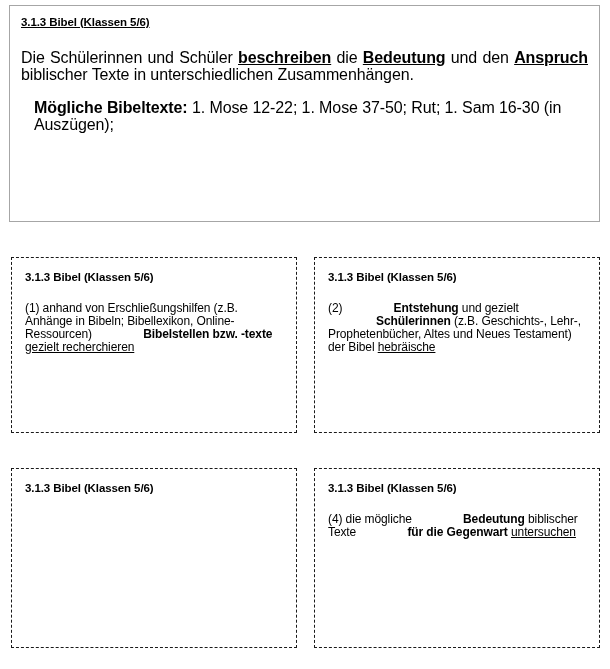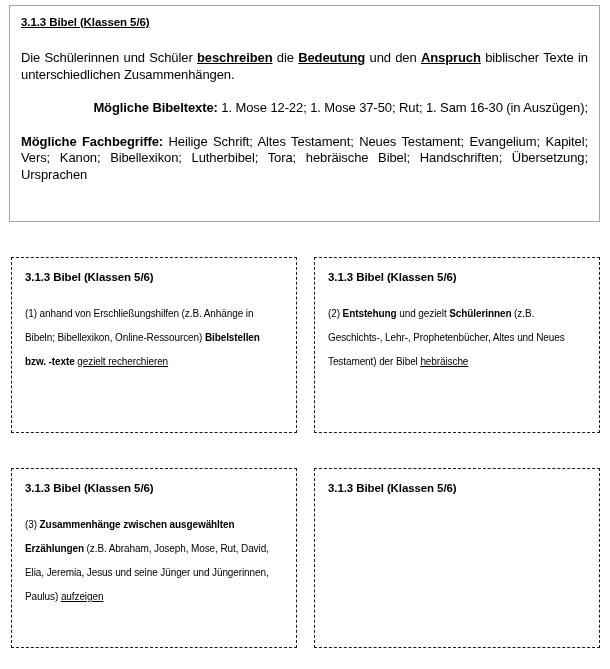--- a/index.html
+++ b/index.html
@@ -32,34 +32,34 @@
   .std-title {
     font-size: 11.5px;
     font-weight: bold;
     text-decoration: underline;
     letter-spacing: -0.1px;
     line-height: 14px;
     margin: 0 0 0 0;
   }
 
   .std-para {
-    font-size: 13px;
+    font-size: 16px;
     line-height: 16.5px;
     text-align: justify;
     letter-spacing: -0.1px;
     margin: 0;
   }
 
   .gap-lg { height: 21px; }
   .gap-md { height: 17px; }
 
   .std-para b { font-weight: bold; }
   .std-para .bu { font-weight: bold; text-decoration: underline; }
 
-  .nowrapline { text-align: right; margin-left: 13px; }
+  .nowrapline { text-align: left; margin-left: 13px; }
 
   
   .comp-box {
     position: absolute;
     box-sizing: border-box;
     border: 1px dashed #1a1a1a;
     background: #ffffff;
     padding: 12px 13px 0 13px;
   }
 
@@ -70,30 +70,30 @@
 
   .comp-title {
     font-size: 11.5px;
     font-weight: bold;
     letter-spacing: -0.1px;
     line-height: 15px;
     margin: 0;
   }
 
   .comp-body {
-    font-size: 10px;
-    line-height: 24px;
+    font-size: 12px;
+    line-height: 13px;
     letter-spacing: -0.1px;
     margin: 0;
     text-align: left;
   }
 
   .comp-gap { height: 17px; }
 
-  .comp-body b { font-weight: bold; }
+  .comp-body b { font-weight: bold; margin-left: 48px; }
   .comp-body u { text-decoration: underline; }
 </style>
 </head>
 <body>
 
 <div class="standard-box">
 
   <div class="std-title">3.1.3 Bibel (Klassen 5/6)</div>
 
   <div class="gap-lg"></div>
@@ -103,23 +103,20 @@
   </p>
 
   <div class="gap-md"></div>
 
   <p class="std-para nowrapline">
     <b>Mögliche Bibeltexte:</b><span> 1. Mose 12-22; 1. Mose 37-50; Rut; 1. Sam 16-30 (in Auszügen);</span>
   </p>
 
   <div class="gap-md"></div>
 
-  <p class="std-para">
-    <b>Mögliche Fachbegriffe:</b><span> Heilige Schrift; Altes Testament; Neues Testament; Evangelium; Kapitel; Vers; Kanon; Bibellexikon; Lutherbibel; Tora; hebräische Bibel; Handschriften; Übersetzung; Ursprachen</span>
-  </p>
 
 </div>
 
 <div class="comp-box" id="box-1">
   <div class="comp-title">3.1.3 Bibel (Klassen 5/6)</div>
   <div class="comp-gap"></div>
   <p class="comp-body">
     <span>(1) </span><span>anhand von Erschließungshilfen (z.B. Anhänge in Bibeln; Bibellexikon, Online-Ressourcen) </span><b>Bibelstellen bzw. -texte</b><span> </span><u>gezielt recherchieren</u>
   </p>
 </div>
@@ -128,21 +125,21 @@
   <div class="comp-title">3.1.3 Bibel (Klassen 5/6)</div>
   <div class="comp-gap"></div>
   <p class="comp-body">
     <span>(2) </span><b>Entstehung</b><span> und gezielt </span><b>Schülerinnen</b><span> (z.B. Geschichts-, Lehr-, Prophetenbücher, Altes und Neues Testament)  der Bibel </span><u>hebräische</u>
   </p>
 </div>
 
 <div class="comp-box" id="box-3">
   <div class="comp-title">3.1.3 Bibel (Klassen 5/6)</div>
   <div class="comp-gap"></div>
-  <p class="comp-body">
-    <span>(3) </span><b>Zusammenhänge zwischen ausgewählten Erzählungen</b><span> (z.B. Abraham, Joseph, Mose, Rut, David, Elia, Jeremia, Jesus und seine Jünger und Jüngerinnen, Paulus) </span><u>aufzeigen</u>
-  </p>
 </div>
 
 <div class="comp-box" id="box-4">
   <div class="comp-title">3.1.3 Bibel (Klassen 5/6)</div>
   <div class="comp-gap"></div>
+  <p class="comp-body">
+    <span>(4) </span><span>die mögliche </span><b>Bedeutung</b><span> biblischer Texte </span><b>für die Gegenwart</b><span> </span><u>untersuchen</u>
+  </p>
 </div>
 
 </body></html>

